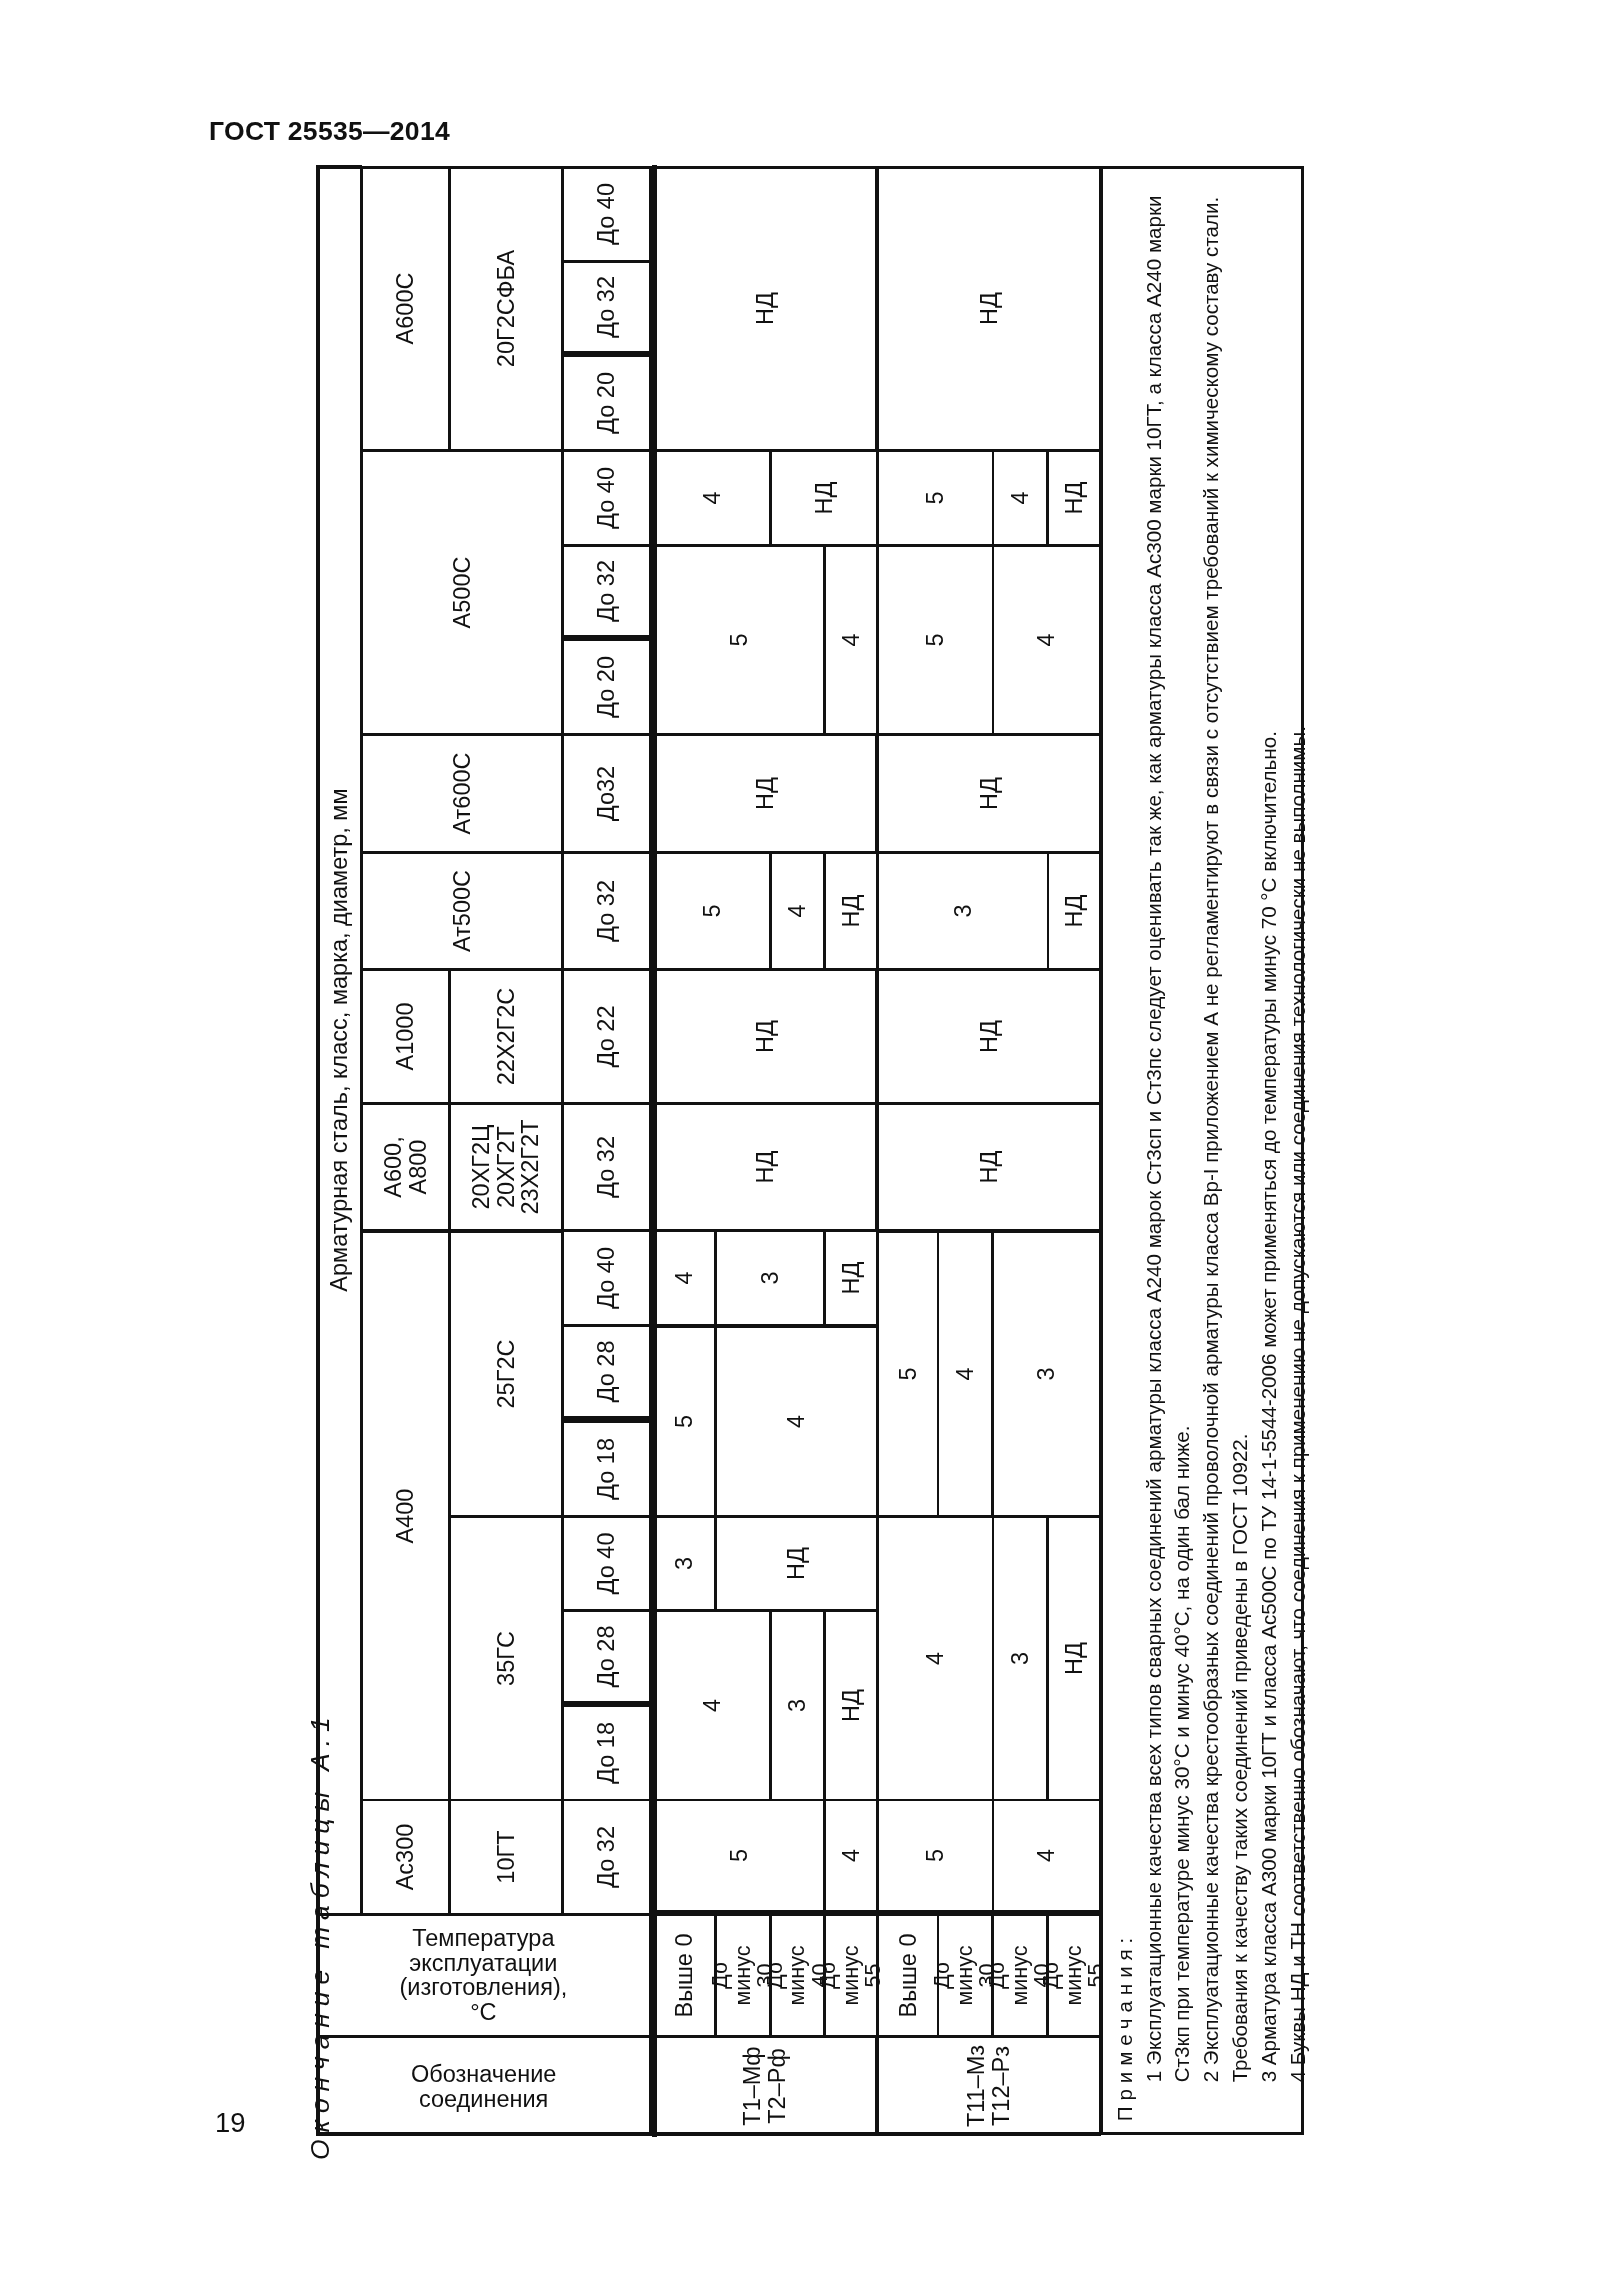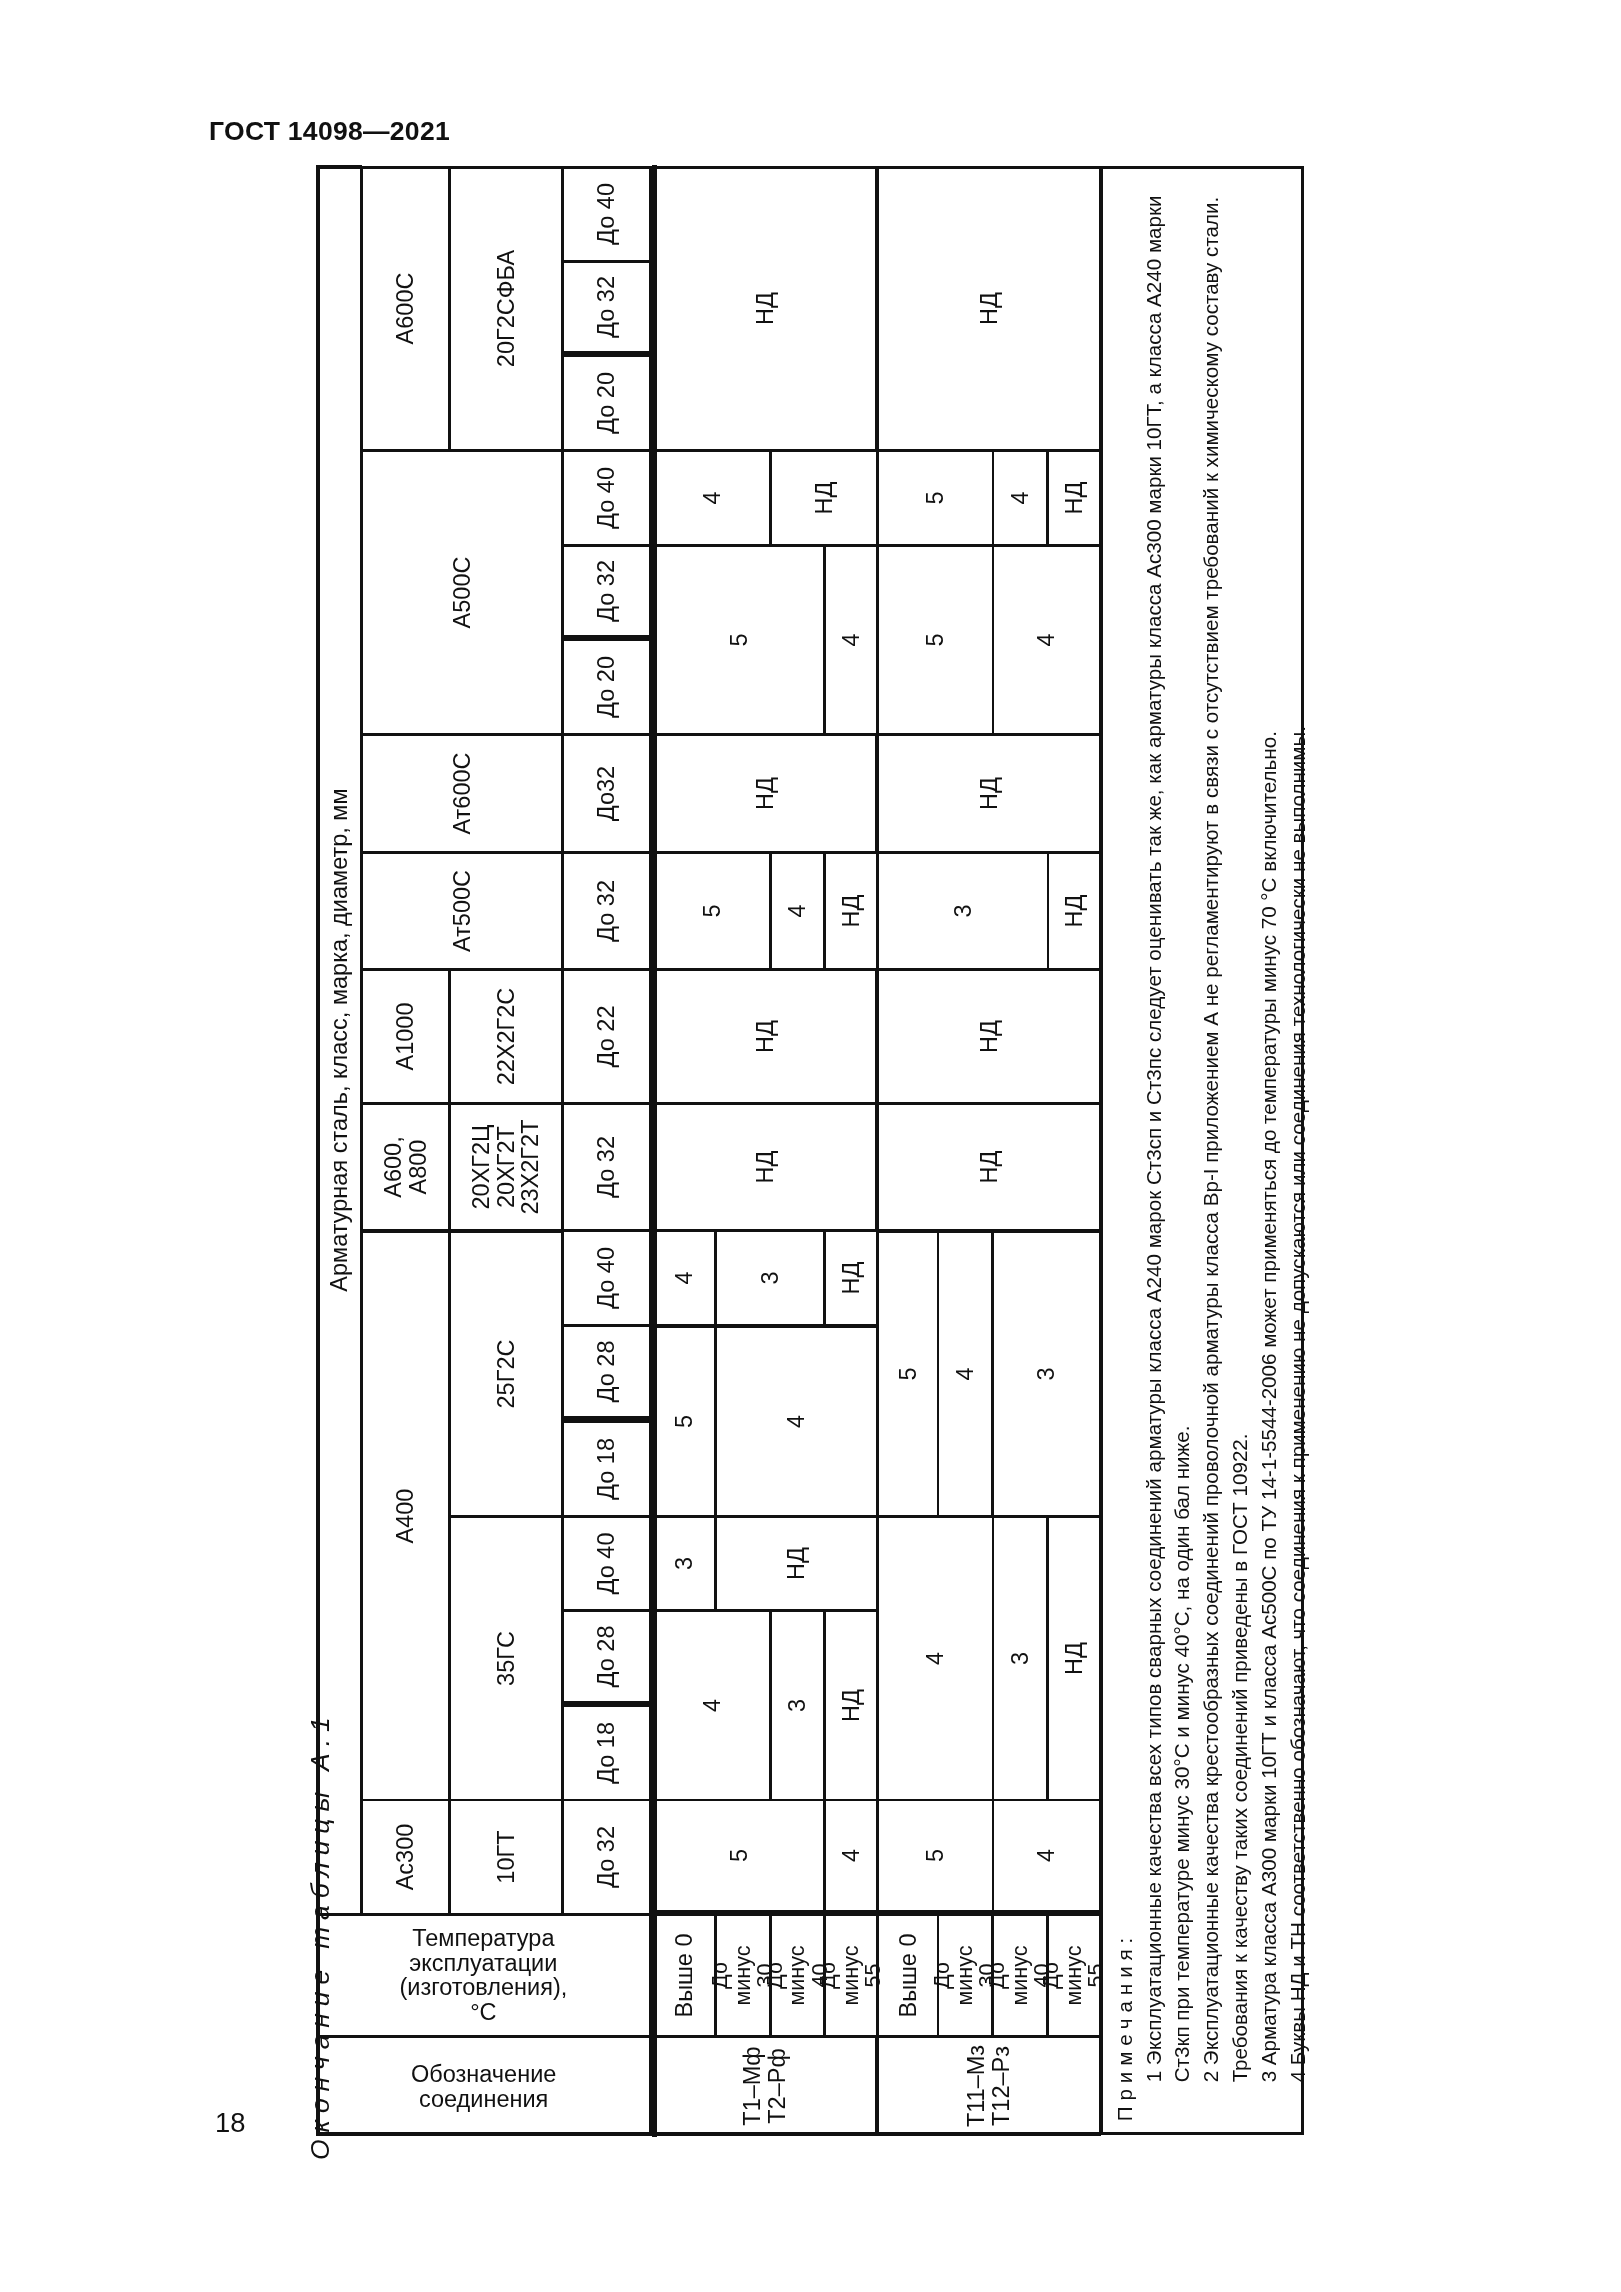--- a/index.html
+++ b/index.html
@@ -21,22 +21,22 @@
   .outer { position: absolute; left: 0; top: 0; width: 1969px; height: 987px; box-sizing: border-box;
            border: 3.9px solid #111; pointer-events: none; }
   .notes { position: absolute; left: 0; top: 784px; width: 1969px; height: 203px; box-sizing: border-box;
            padding: 7.8px 13.7px; font-size: 20.6px; line-height: 1.4; border-top: 2px solid #111; }
   .notes .hdr { letter-spacing: 5.9px; padding-left: 0; }
   .notes .indent { padding-left: 39px; }
 </style>
 </head>
 <body>
 
-<div class="doc-title">ГОСТ 14098—2021</div>
-<div class="page-number">18</div>
+<div class="doc-title">ГОСТ 25535—2014</div>
+<div class="page-number">19</div>
 <div class="caption">Окончание таблицы А.1</div>
 
 <div class="frame">
 
   <div class="cell thick-b" style="left:0;top:0;width:100px;height:338px;">
     <span class="rot-cw" style="white-space:normal;width:294px;display:block;">Обозначение соединения</span>
   </div>
   <div class="cell thick-b" style="left:99px;top:0;width:123px;height:338px;">
     <span class="rot-cw" style="white-space:normal;width:314px;display:block;">Температура эксплуатации (изготовления), °С</span>
   </div>

